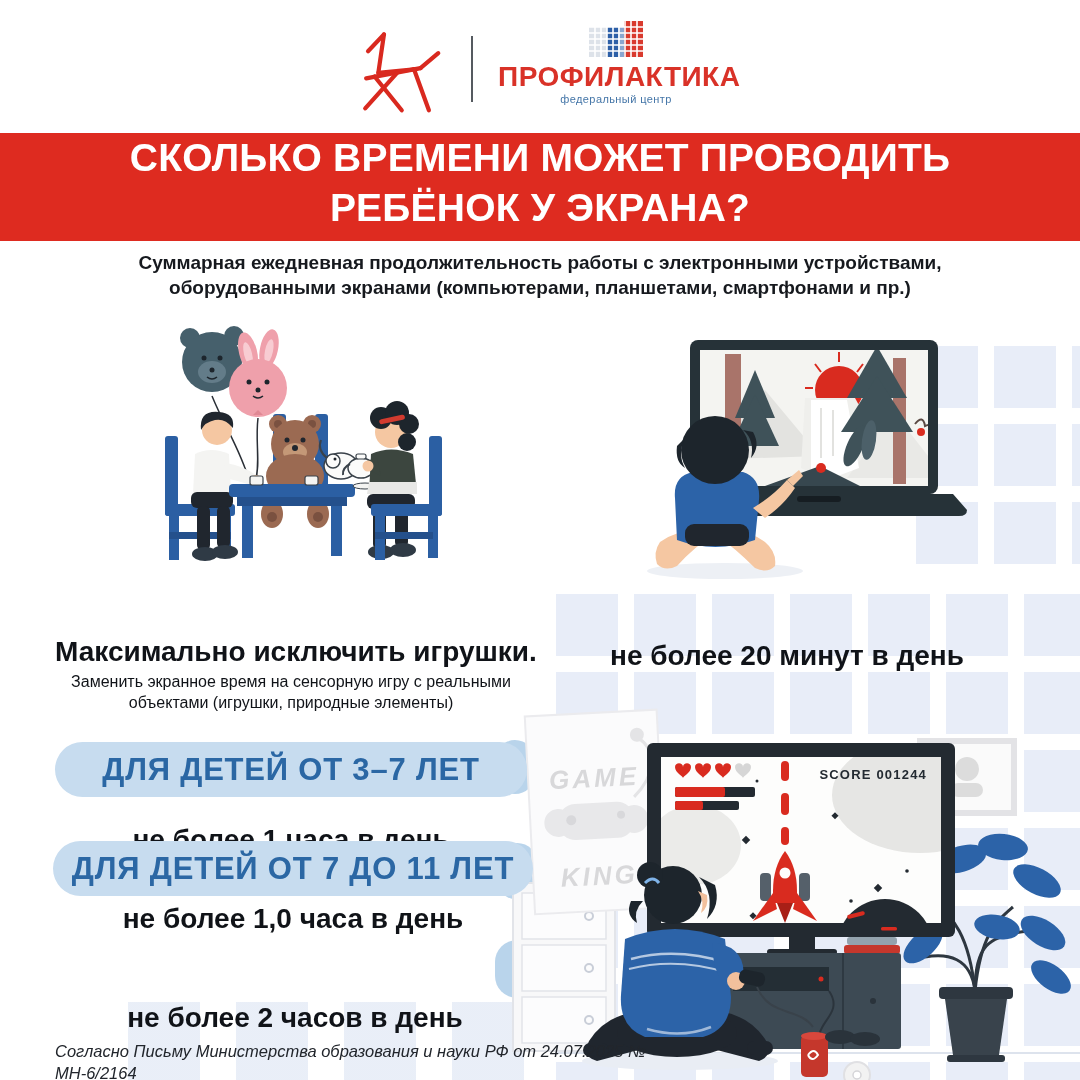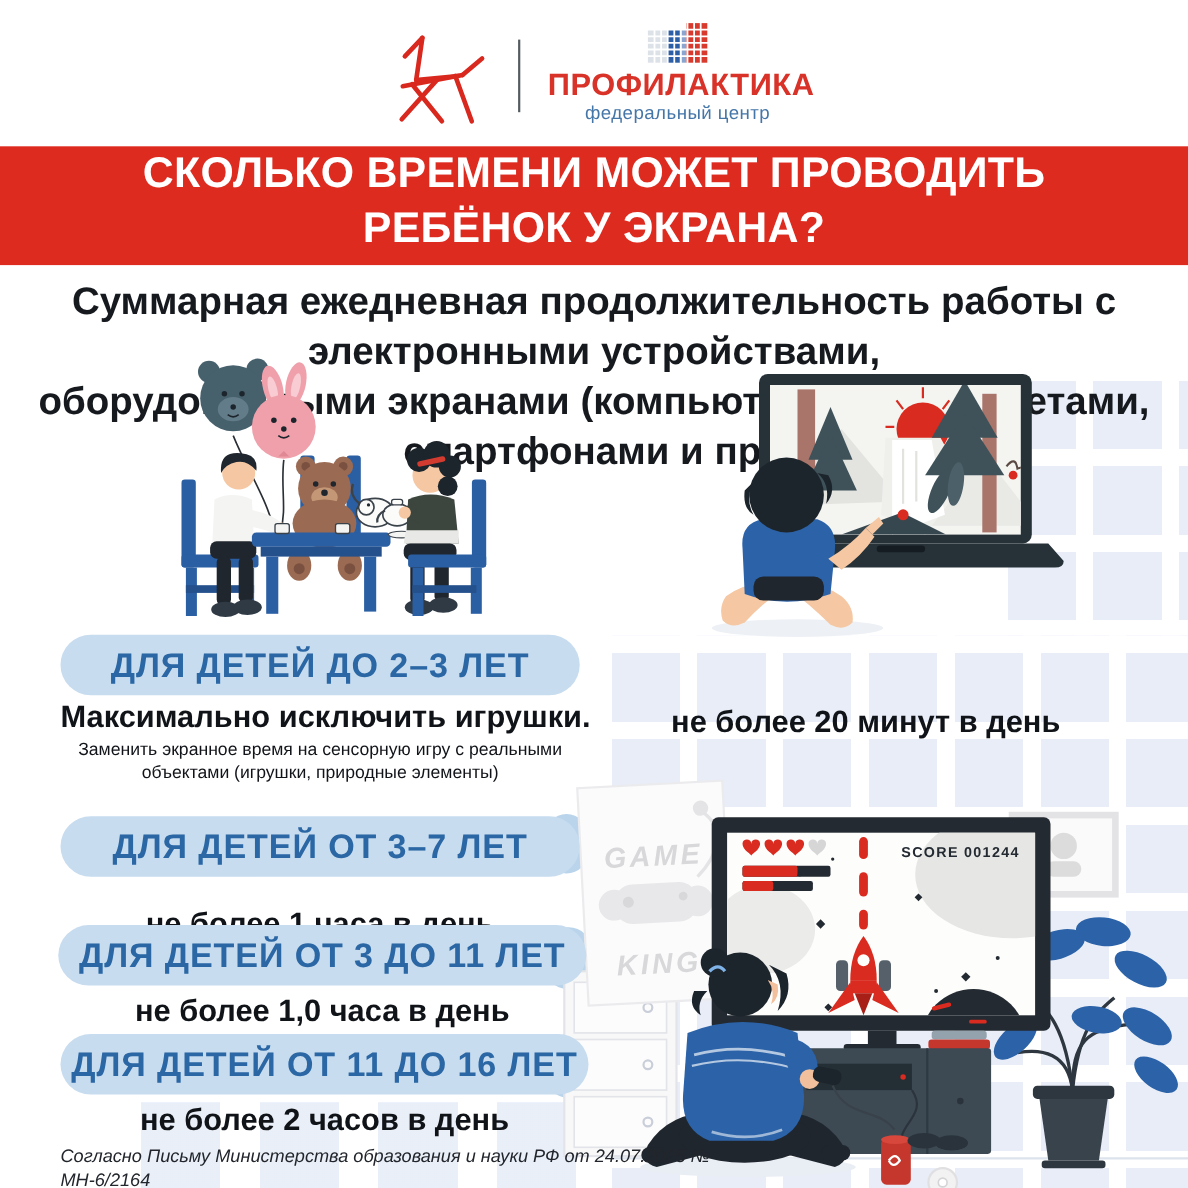--- a/index.html
+++ b/index.html
@@ -21,31 +21,31 @@
     position:absolute;z-index:1;left:128px;top:1002px;width:420px;height:78px;
     background-image:repeating-linear-gradient(to right,#e2e9f5 0 72px,#ffffff 72px 108px);
     opacity:.75;
   }
   
   .chair-logo{position:absolute;left:352px;top:26px;width:92px;height:88px;z-index:2;}
   .header-divider{position:absolute;left:471px;top:36px;width:2px;height:66px;background:#555a60;z-index:2;}
   .brand{position:absolute;left:498px;top:20px;width:236px;text-align:center;z-index:2;}
   .brand .mosaic{display:block;margin:0 auto 4px auto;}
   .brand-name{font-size:28px;font-weight:800;color:#d93228;letter-spacing:.5px;line-height:1.05;}
-  .brand-sub{font-size:17px;color:#4576a8;letter-spacing:.4px;margin-top:2px;}
+  .brand-sub{font-size:11px;color:#4576a8;letter-spacing:.4px;margin-top:2px;}
   
   .banner{
     position:absolute;left:0;top:133px;width:1080px;height:108px;background:#de2b20;z-index:2;
     display:flex;flex-direction:column;align-items:center;justify-content:flex-start;
     color:#ffffff;font-weight:800;font-size:39px;line-height:1.28;letter-spacing:.2px;
   }
   
   .intro{
     position:absolute;left:0;top:251px;width:1080px;text-align:center;z-index:2;
-    font-size:35px;font-weight:700;color:#16191e;line-height:1.3;
+    font-size:19px;font-weight:700;color:#16191e;line-height:1.3;
   }
   
   .illus{position:absolute;z-index:2;}
   .tea-svg{left:145px;top:318px;}
   .laptop-svg{left:615px;top:328px;}
   .gamer-svg{left:495px;top:695px;}
   
   .badge{
     position:absolute;z-index:3;height:55px;border-radius:28px;background:#c7dcef;
     display:flex;align-items:center;justify-content:center;
@@ -457,35 +457,33 @@
       <circle cx="362" cy="380" r="13" fill="#f2f2f2" stroke="#e0e0e3" stroke-width="2"></circle>
       <circle cx="362" cy="380" r="4" fill="#ffffff" stroke="#d5d5d8" stroke-width="1.5"></circle>
     </g>
 
     <g fill="#2a333b">
       <ellipse cx="345" cy="342" rx="15" ry="7"></ellipse>
       <ellipse cx="370" cy="344" rx="15" ry="7"></ellipse>
     </g>
   </svg>
 
-  <div class="badge b1">ДЛЯ ДЕТЕЙ ДО 2–3 ЛЕТ</div>
   <div class="caption c1">
     <div class="bold-line">Максимально исключить игрушки.</div>
     <div class="sub-line">Заменить экранное время на сенсорную игру с реальными объектами (игрушки, природные элементы)</div>
   </div>
 
   <div class="caption c2">не более 20 минут в день</div>
 
   <div class="badge b3">ДЛЯ ДЕТЕЙ ОТ 3–7 ЛЕТ</div>
   <div class="caption c3">не более 1 часа в день</div>
 
-  <div class="badge b4">ДЛЯ ДЕТЕЙ ОТ 3 ДО 11 ЛЕТ</div>
+  <div class="badge b4">ДЛЯ ДЕТЕЙ ОТ 7 ДО 11 ЛЕТ</div>
   <div class="caption c4">не более 1,0 часа в день</div>
 
-  <div class="badge b5">ДЛЯ ДЕТЕЙ ОТ 11 ДО 16 ЛЕТ</div>
   <div class="caption c5">не более 2 часов в день</div>
 
   <div class="footer">
     <div>Согласно Письму Министерства образования и науки РФ от 24.07.2025 № МН-6/2164</div>
 
   </div>
 
 </div>
 
 </body></html>

